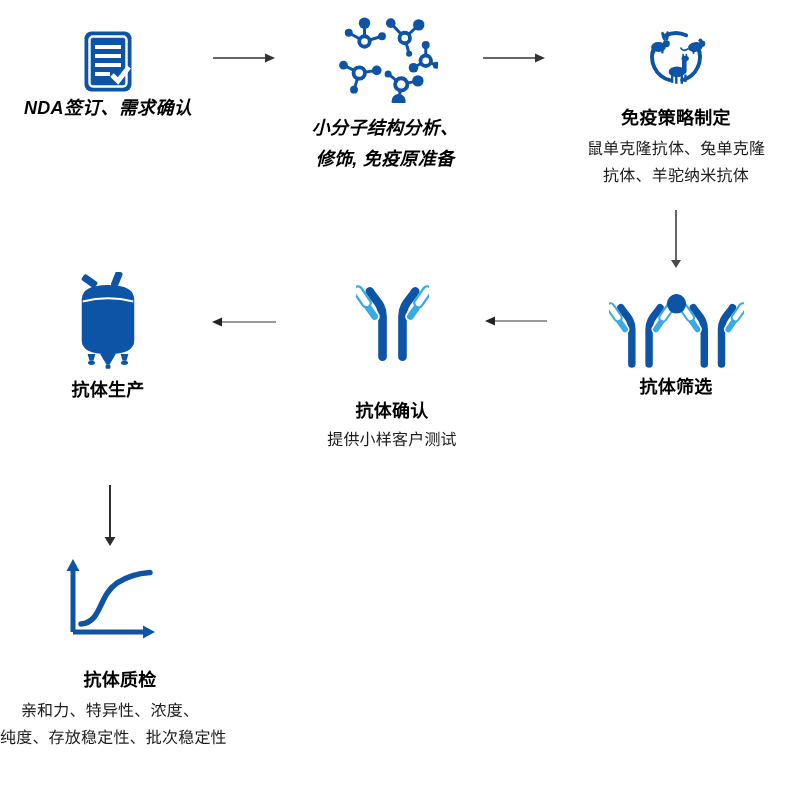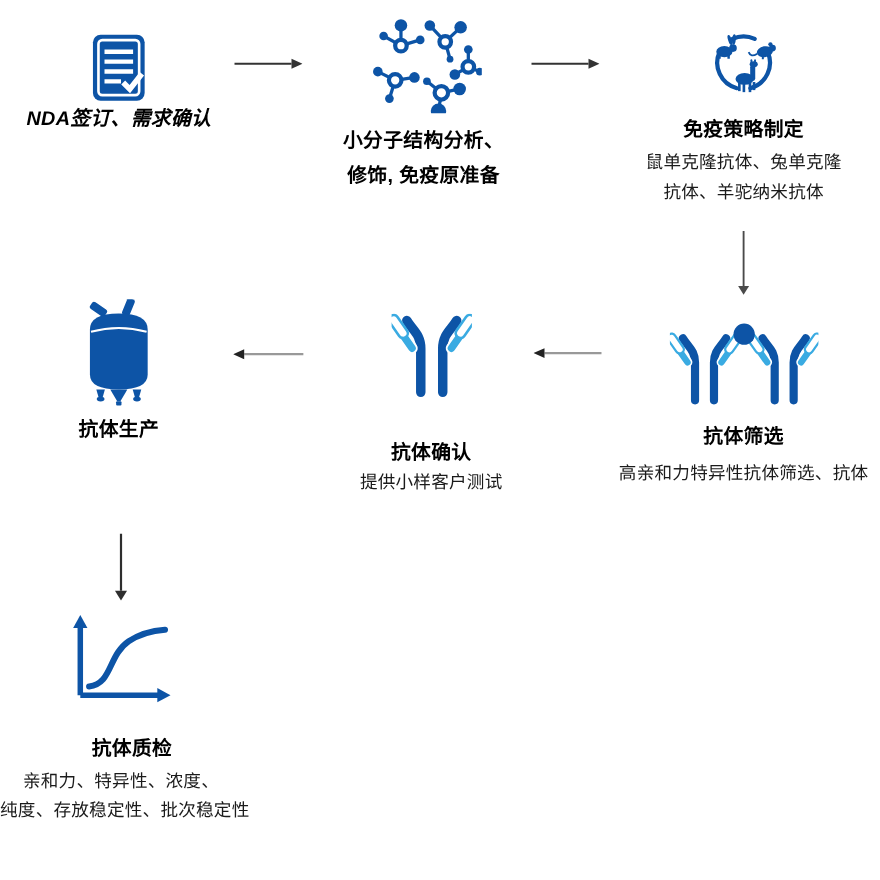--- a/index.html
+++ b/index.html
@@ -9,27 +9,27 @@
   .step{position:absolute;text-align:center;}
   .icon-wrap{display:flex;justify-content:center;}
   .icon-wrap svg{display:block;}
   .title-line{font-weight:bold;font-size:18px;line-height:30px;color:#000;white-space:nowrap;letter-spacing:.3px;}
   .detail-line{font-size:16px;line-height:27px;color:#1b1b1b;white-space:nowrap;letter-spacing:.2px;}
   .arrow{position:absolute;}
   
   #step-nda{left:8px;top:30px;width:200px;}
   #step-nda .titles{font-style:italic;}
   #step-antigen-prep{left:285px;top:15px;width:200px;}
-  #step-antigen-prep .titles{margin-top:10px;line-height:31px;}
+  #step-antigen-prep .titles{margin-top:10px;line-height:31px;font-style:italic;}
   #step-antigen-prep .title-line{line-height:31px;}
   #step-immunization{left:576px;top:22px;width:200px;}
   #step-immunization .titles{margin-top:9px;}
   #step-immunization .details{margin-top:2px;}
   #step-screening{left:556px;top:292px;width:240px;}
-  #step-screening .titles{margin-top:10px;}
+  #step-screening .titles{margin-top:0;}
   #step-screening .details{margin-top:5px;}
   #step-confirmation{left:292px;top:285px;width:200px;}
   #step-confirmation .titles{margin-top:33px;}
   #step-production{left:0px;top:272px;width:216px;}
   #step-production .titles{margin-top:5px;}
   #step-qc{left:0px;top:556px;width:220px;}
   #step-qc .titles{margin-top:25px;padding-left:20px;}
   #step-qc .details{margin-top:2px;}
   
   #arrow-1{left:213px;top:52px;}
@@ -185,21 +185,20 @@
       <svg width="135" height="80" viewBox="0 0 160 95">
         <use href="#ab-symbol" transform="translate(0,12) scale(0.93)"></use>
         <use href="#ab-symbol" transform="translate(86,12) scale(0.93)"></use>
         <circle cx="80" cy="14" r="11.5" fill="#0d54a6"></circle>
       </svg>
     </div>
     <div class="titles">
       <div class="title-line">抗体筛选</div>
     </div>
     <div class="details">
-      <div class="detail-line">高亲和力特异性抗体筛选、抗体</div>
     </div>
   </div>
 
   <div class="step" id="step-confirmation">
     <div class="icon-wrap">
       <svg width="73" height="78" viewBox="0 0 80 86">
         <use href="#ab-symbol"></use>
       </svg>
     </div>
     <div class="titles">

